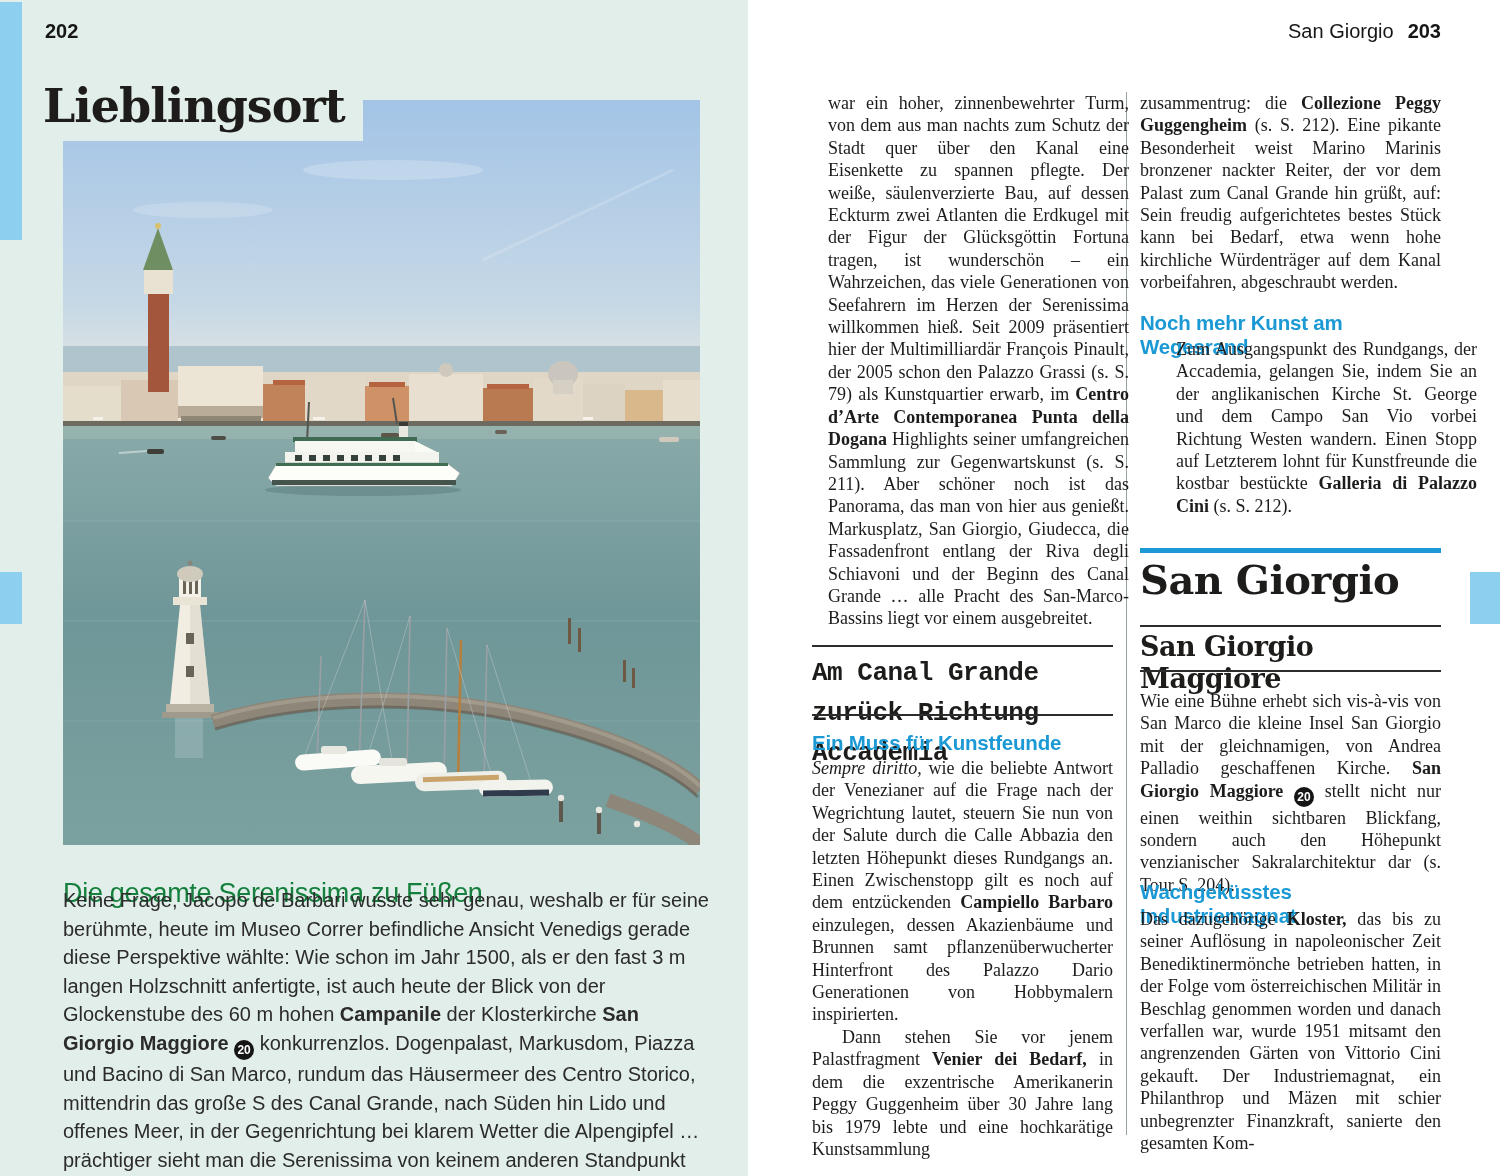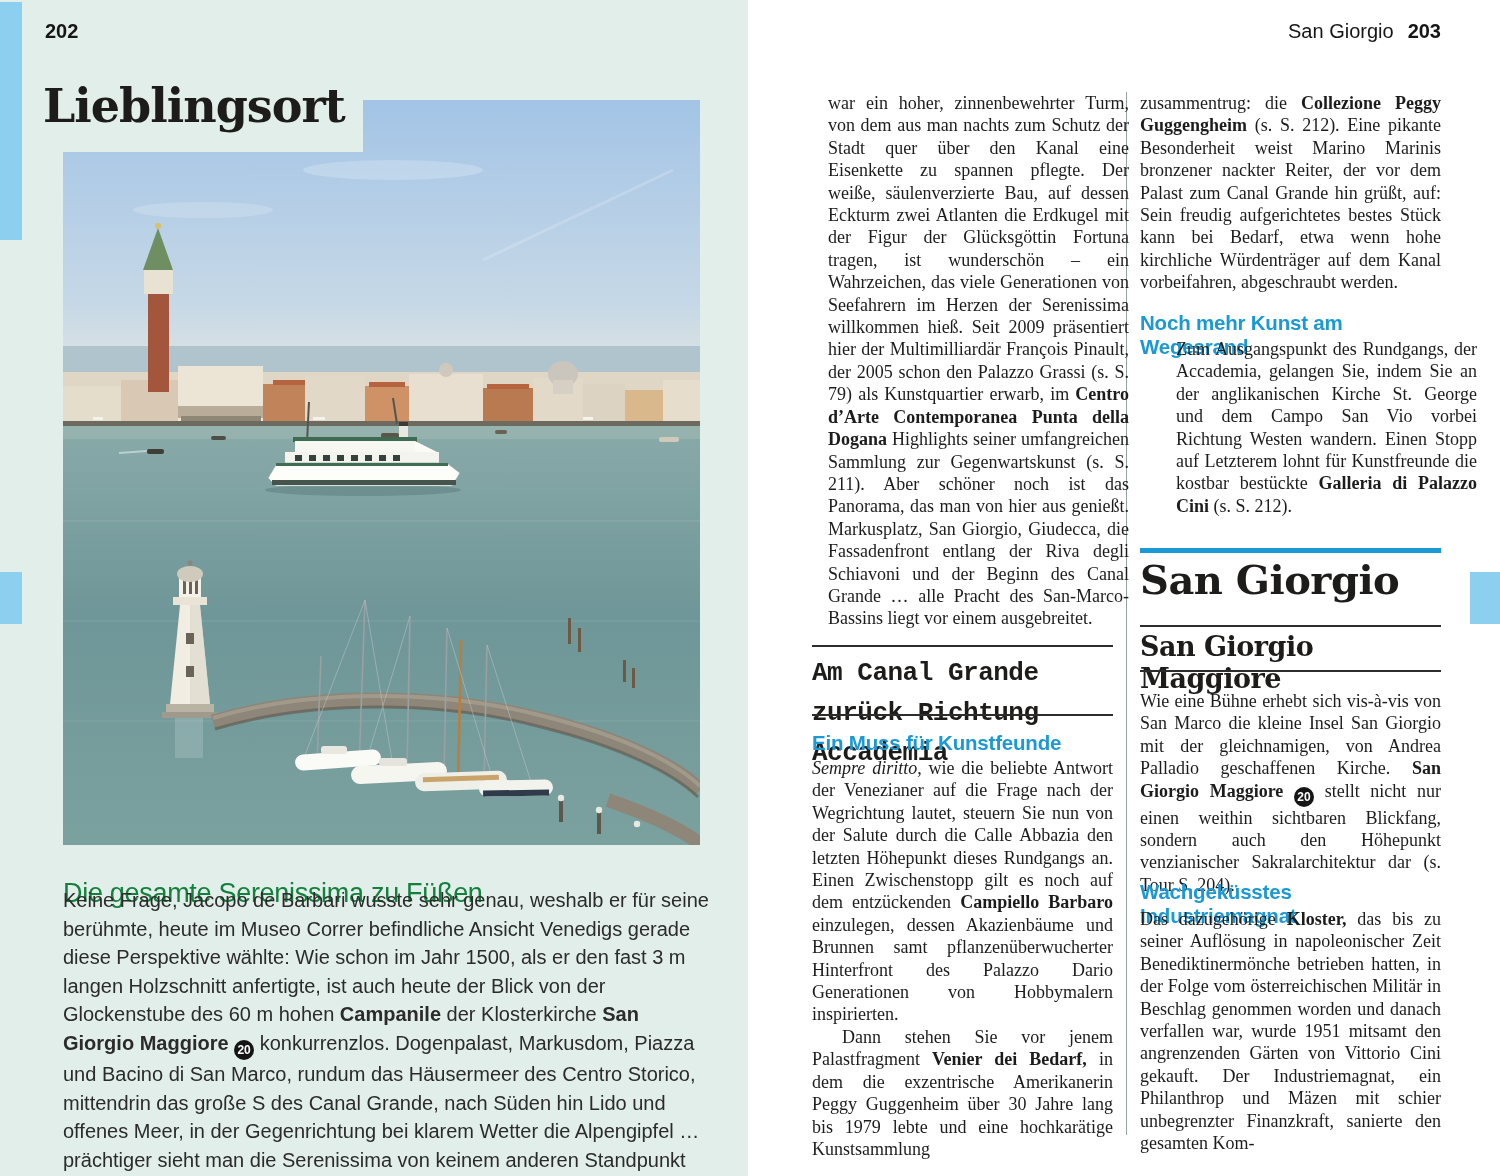--- a/index.html
+++ b/index.html
@@ -8,21 +8,21 @@
   
   .left-page-bg{position:absolute;left:0;top:0;width:748px;height:1176px;background:#e2eee9;}
   .edge-tab{position:absolute;background:#8ccfef;}
   .tab-left-top{left:0;top:2px;width:22px;height:238px;}
   .tab-left-mid{left:0;top:572px;width:22px;height:52px;}
   .tab-right-mid{left:1470px;top:572px;width:30px;height:52px;}
   .pagenum{position:absolute;font-weight:bold;font-size:20px;color:#161616;}
   .pagenum-left{left:45px;top:20px;}
   .kicker{position:absolute;left:43px;top:78px;z-index:3;background:#e2eee9;
           font-family:"DejaVu Serif",serif;font-weight:bold;font-size:46px;line-height:56px;
-          letter-spacing:-1px;color:#1d1c1a;padding:0 18px 18px 0;}
+          letter-spacing:-1px;color:#1d1c1a;padding:0 18px 7px 0;}
   .photo{position:absolute;left:63px;top:100px;width:637px;height:745px;overflow:hidden;z-index:1;}
   .photo svg{display:block;width:100%;height:100%;}
   .left-heading{position:absolute;left:63px;top:854px;width:650px;font-weight:normal;
                 font-size:27px;letter-spacing:-0.3px;color:#15803d;margin-top:24px;}
   .left-body{position:absolute;left:63px;top:886px;width:648px;font-size:20px;line-height:28.6px;
              color:#2b2b2b;}
   
   .running-head{position:absolute;left:1140px;top:20px;width:301px;text-align:right;
                 font-size:20px;color:#161616;}
   .running-head .bold{font-weight:bold;margin-left:14px;}

